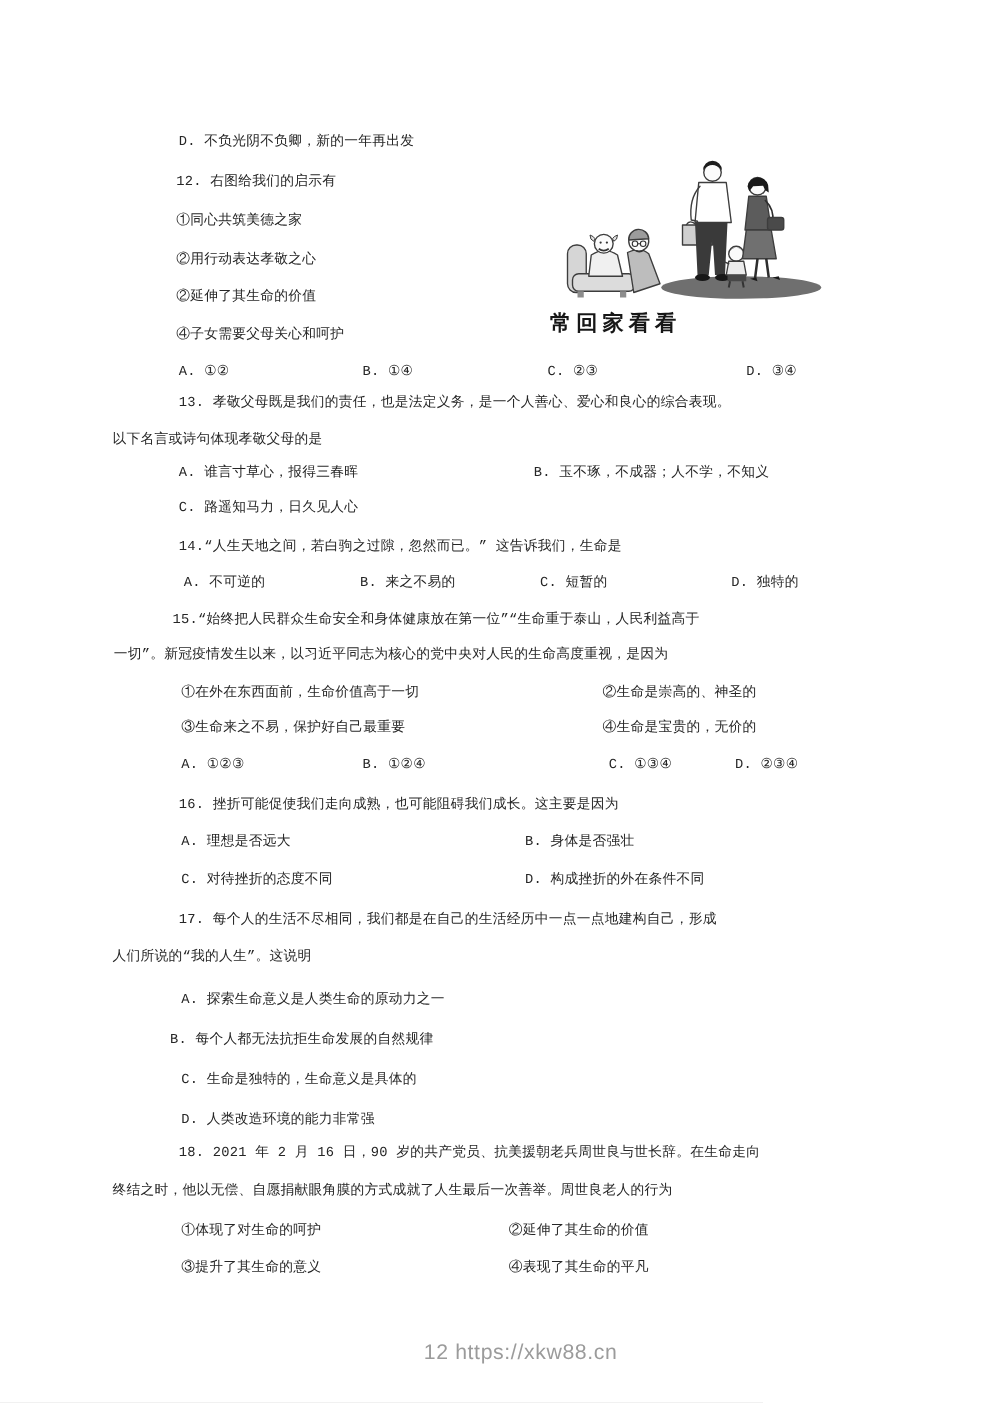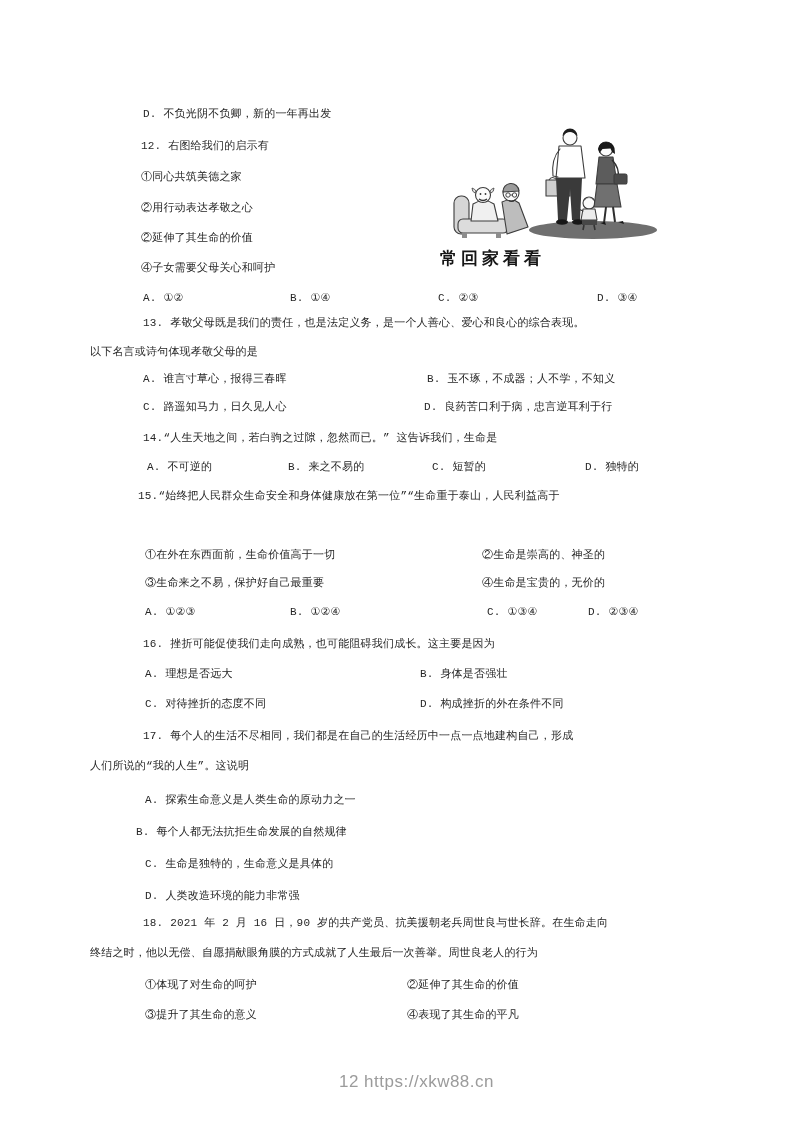--- a/index.html
+++ b/index.html
@@ -49,29 +49,29 @@
   <span class="ln" style="top:288px;left:143px">A. ①②</span>
   <span class="ln" style="top:288px;left:290px">B. ①④</span>
   <span class="ln" style="top:288px;left:438px">C. ②③</span>
   <span class="ln" style="top:288px;left:597px">D. ③④</span>
 
   <div class="ln" style="top:313px;left:143px">13. 孝敬父母既是我们的责任，也是法定义务，是一个人善心、爱心和良心的综合表现。</div>
   <div class="ln" style="top:342px;left:90px">以下名言或诗句体现孝敬父母的是</div>
   <span class="ln" style="top:369px;left:143px">A. 谁言寸草心，报得三春晖</span>
   <span class="ln" style="top:369px;left:427px">B. 玉不琢，不成器；人不学，不知义</span>
   <span class="ln" style="top:397px;left:143px">C. 路遥知马力，日久见人心</span>
-  <span class="ln" style="top:397px;left:424px">D. 良药苦口利于病，忠言逆耳利于行</span>
 
   <div class="ln" style="top:428px;left:143px">14.“人生天地之间，若白驹之过隙，忽然而已。” 这告诉我们，生命是</div>
   <span class="ln" style="top:457px;left:147px">A. 不可逆的</span>
   <span class="ln" style="top:457px;left:288px">B. 来之不易的</span>
   <span class="ln" style="top:457px;left:432px">C. 短暂的</span>
   <span class="ln" style="top:457px;left:585px">D. 独特的</span>
 
   <div class="ln" style="top:486px;left:138px">15.“始终把人民群众生命安全和身体健康放在第一位”“生命重于泰山，人民利益高于</div>
+  <div class="ln" style="top:514px;left:91px">一切”。新冠疫情发生以来，以习近平同志为核心的党中央对人民的生命高度重视，是因为</div>
   <span class="ln" style="top:545px;left:145px">①在外在东西面前，生命价值高于一切</span>
   <span class="ln" style="top:545px;left:482px">②生命是崇高的、神圣的</span>
   <span class="ln" style="top:573px;left:145px">③生命来之不易，保护好自己最重要</span>
   <span class="ln" style="top:573px;left:482px">④生命是宝贵的，无价的</span>
   <span class="ln" style="top:602px;left:145px">A. ①②③</span>
   <span class="ln" style="top:602px;left:290px">B. ①②④</span>
   <span class="ln" style="top:602px;left:487px">C. ①③④</span>
   <span class="ln" style="top:602px;left:588px">D. ②③④</span>
 
   <div class="ln" style="top:634px;left:143px">16. 挫折可能促使我们走向成熟，也可能阻碍我们成长。这主要是因为</div>

